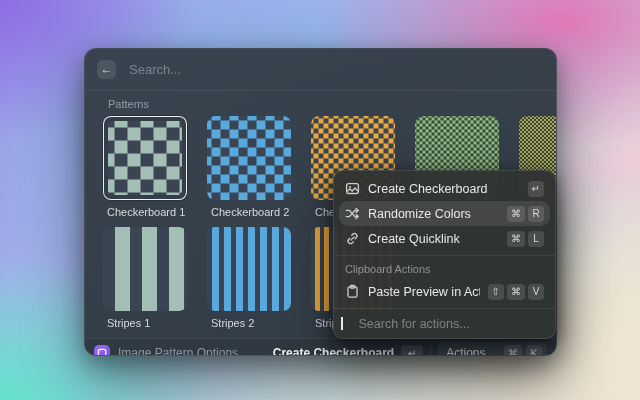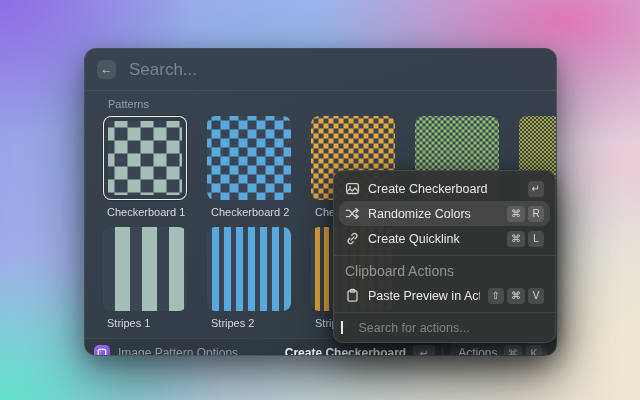--- a/index.html
+++ b/index.html
@@ -17,21 +17,21 @@
   
   .window{position:absolute;left:84px;top:48px;width:473px;height:308px;
     background:linear-gradient(160deg, rgba(56,66,77,.985), rgba(46,56,65,.985));
     border:1px solid rgba(255,255,255,.09);border-radius:12px;
     box-shadow:0 24px 60px rgba(0,0,0,.45), 0 8px 22px rgba(0,0,0,.3);
     display:flex;flex-direction:column;box-sizing:border-box;overflow:hidden;}
   .searchbar{height:41px;display:flex;align-items:center;gap:11px;padding:0 12px;flex:0 0 auto;}
   .back-btn{width:19px;height:19px;border-radius:6px;background:rgba(255,255,255,.1);
     color:#d3d8dc;font-size:12px;line-height:19px;text-align:center;cursor:default;flex:0 0 auto;}
   .search-input{flex:1;background:transparent;border:none;outline:none;
-    font-family:"Liberation Sans",sans-serif;font-size:17px;color:#e8eaec;}
+    font-family:"Liberation Sans",sans-serif;font-size:13px;color:#e8eaec;}
   .search-input::placeholder{color:#7b8590;}
   .hdiv{height:1px;background:rgba(255,255,255,.07);flex:0 0 auto;}
   .content{flex:1;padding:5px 8px 0 18px;}
   .section-title{font-size:11px;color:#949ca6;margin:2px 0 6px 5px;}
   .pattern-row{display:flex;gap:9px;}
   .pattern-cell{width:95px;flex:0 0 auto;}
   .card{width:84px;height:84px;border-radius:8px;background:#39424f;box-sizing:border-box;overflow:hidden;}
   .card .thumb{width:100%;height:100%;border-radius:7px;}
   .card.selected{border:1.5px solid rgba(255,255,255,.92);padding:4px;background:#343e4b;
     box-shadow:0 0 0 1px rgba(0,0,0,.25);}
@@ -40,40 +40,40 @@
     font-weight:500;}
   
   .footer{height:28px;flex:0 0 auto;border-top:1px solid rgba(255,255,255,.08);
     display:flex;align-items:center;padding:0 9px;gap:8px;background:rgba(0,0,0,.07);justify-content:flex-end;}
   .ext-icon{width:16px;height:16px;border-radius:5px;flex:0 0 auto;
     background:linear-gradient(145deg,#9a6cf2,#7a48e0);display:flex;align-items:center;justify-content:center;color:#fff;}
   .ext-name{font-size:12px;color:#8f979f;}
   .foot-right{margin-left:auto;display:flex;align-items:center;gap:7px;}
   .primary-label{font-size:12px;font-weight:700;color:#eef0f1;}
   .vdiv{width:1px;height:14px;background:rgba(255,255,255,.14);}
-  .actions-group{display:flex;align-items:center;gap:6px;background:rgba(255,255,255,.08);
+  .actions-group{display:flex;align-items:center;gap:18px;background:rgba(255,255,255,.08);
     border-radius:6px;padding:3px 5px 3px 8px;}
   .actions-label{font-size:12px;color:#dfe2e4;font-weight:500;}
   .key{min-width:16px;height:17px;padding:0 4px;border-radius:4px;background:rgba(255,255,255,.12);
     color:#d5d9da;font-size:10.5px;display:flex;align-items:center;justify-content:center;box-sizing:border-box;}
   .key.wide{min-width:22px;}
   
   .menu{position:absolute;left:333px;top:170px;width:223px;box-sizing:border-box;
     background:rgba(47,51,50,.97);border:1px solid rgba(255,255,255,.1);border-radius:10px;
     box-shadow:0 18px 45px rgba(0,0,0,.55), 0 4px 14px rgba(0,0,0,.4);
     padding:5px 5px 0 5px;overflow:hidden;}
   .menu-item{height:25px;border-radius:6px;display:flex;align-items:center;gap:8px;
     padding:0 6px;color:#e7eae8;font-size:12.5px;}
   .menu-item.selected{background:rgba(255,255,255,.1);border-radius:9px;}
   .menu-item .mi-icon{width:15px;height:15px;color:#cbd0cd;flex:0 0 auto;display:flex;align-items:center;}
   .menu-item .mi-label{flex:1;white-space:nowrap;overflow:hidden;}
   .menu-item .mi-keys{display:flex;gap:3px;}
   .menu-item .key{height:16px;min-width:16px;font-size:10px;background:rgba(255,255,255,.13);}
   .menu-div{height:1px;background:rgba(255,255,255,.08);margin:4px -5px 0 -5px;}
-  .menu-section{font-size:14px;color:#8e9592;padding:7px 6px 4px 6px;}
+  .menu-section{font-size:11px;color:#8e9592;padding:7px 6px 4px 6px;}
   .menu-search{display:flex;align-items:center;height:29px;padding:0 7px;gap:14px;margin:0 -5px;}
   .caret{width:1.5px;height:13px;background:#e9ebea;flex:0 0 auto;}
   .menu-search input{flex:1;background:transparent;border:none;outline:none;
     font-family:"Liberation Sans",sans-serif;font-size:12.5px;color:#e7eae8;padding-left:2px;}
   .menu-search input::placeholder{color:#7d8582;}
   svg{display:block;}
 </style>
 </head>
 <body>
 

